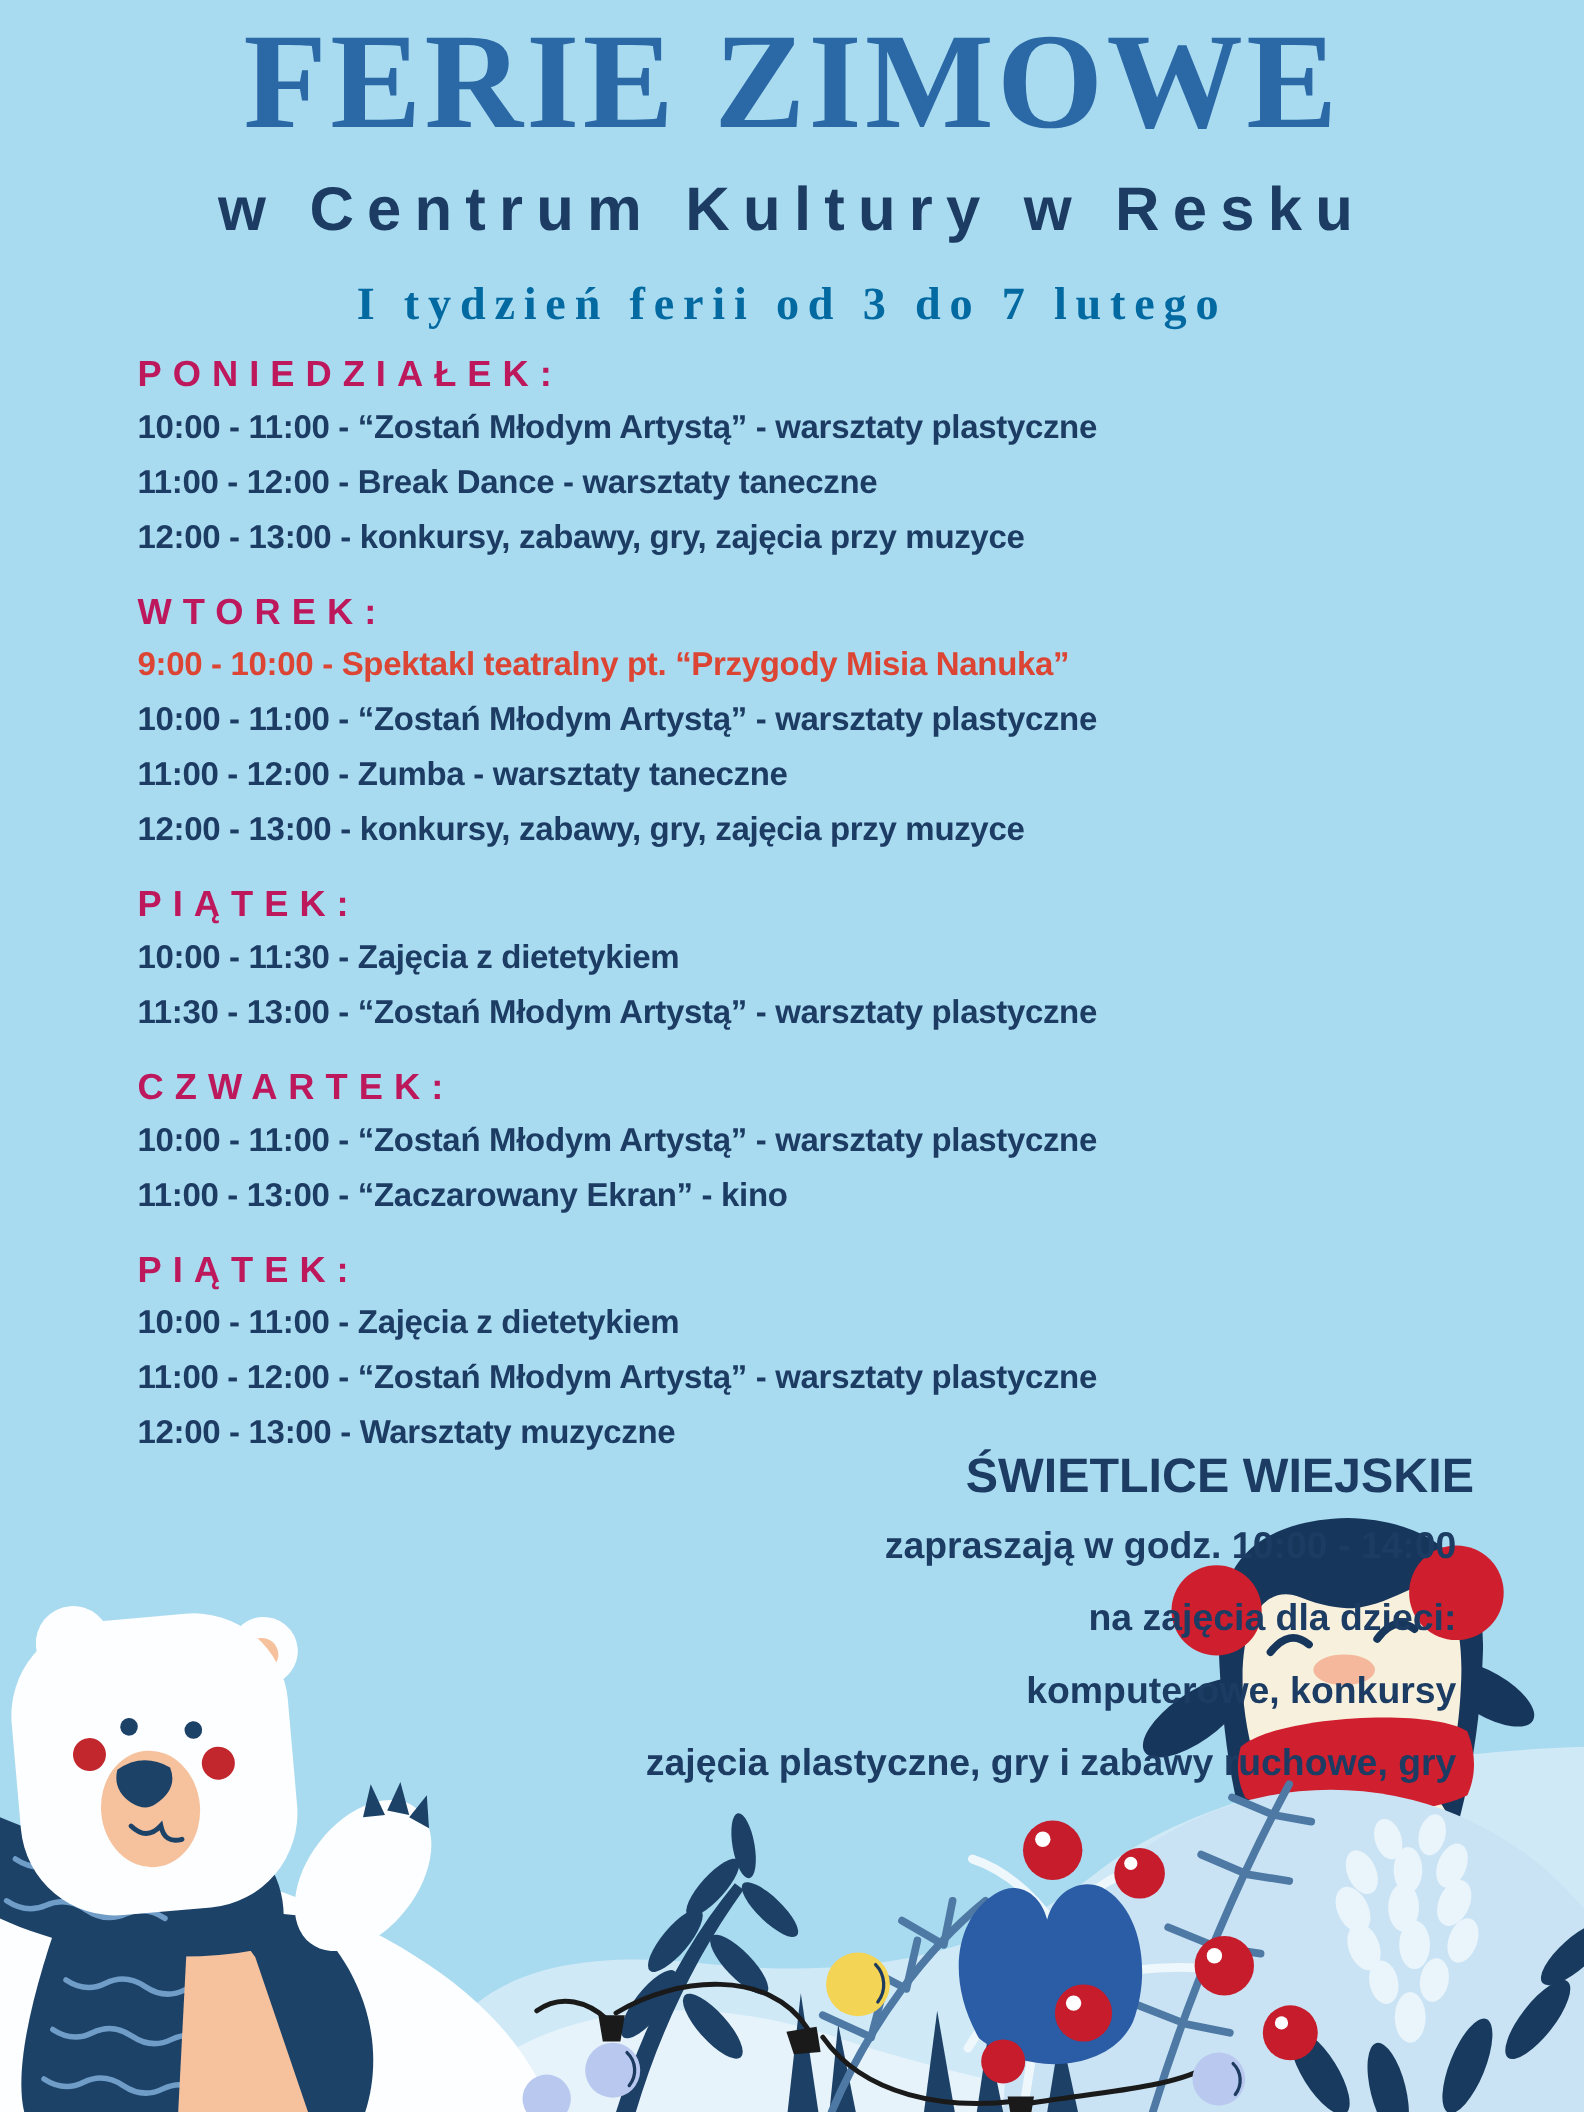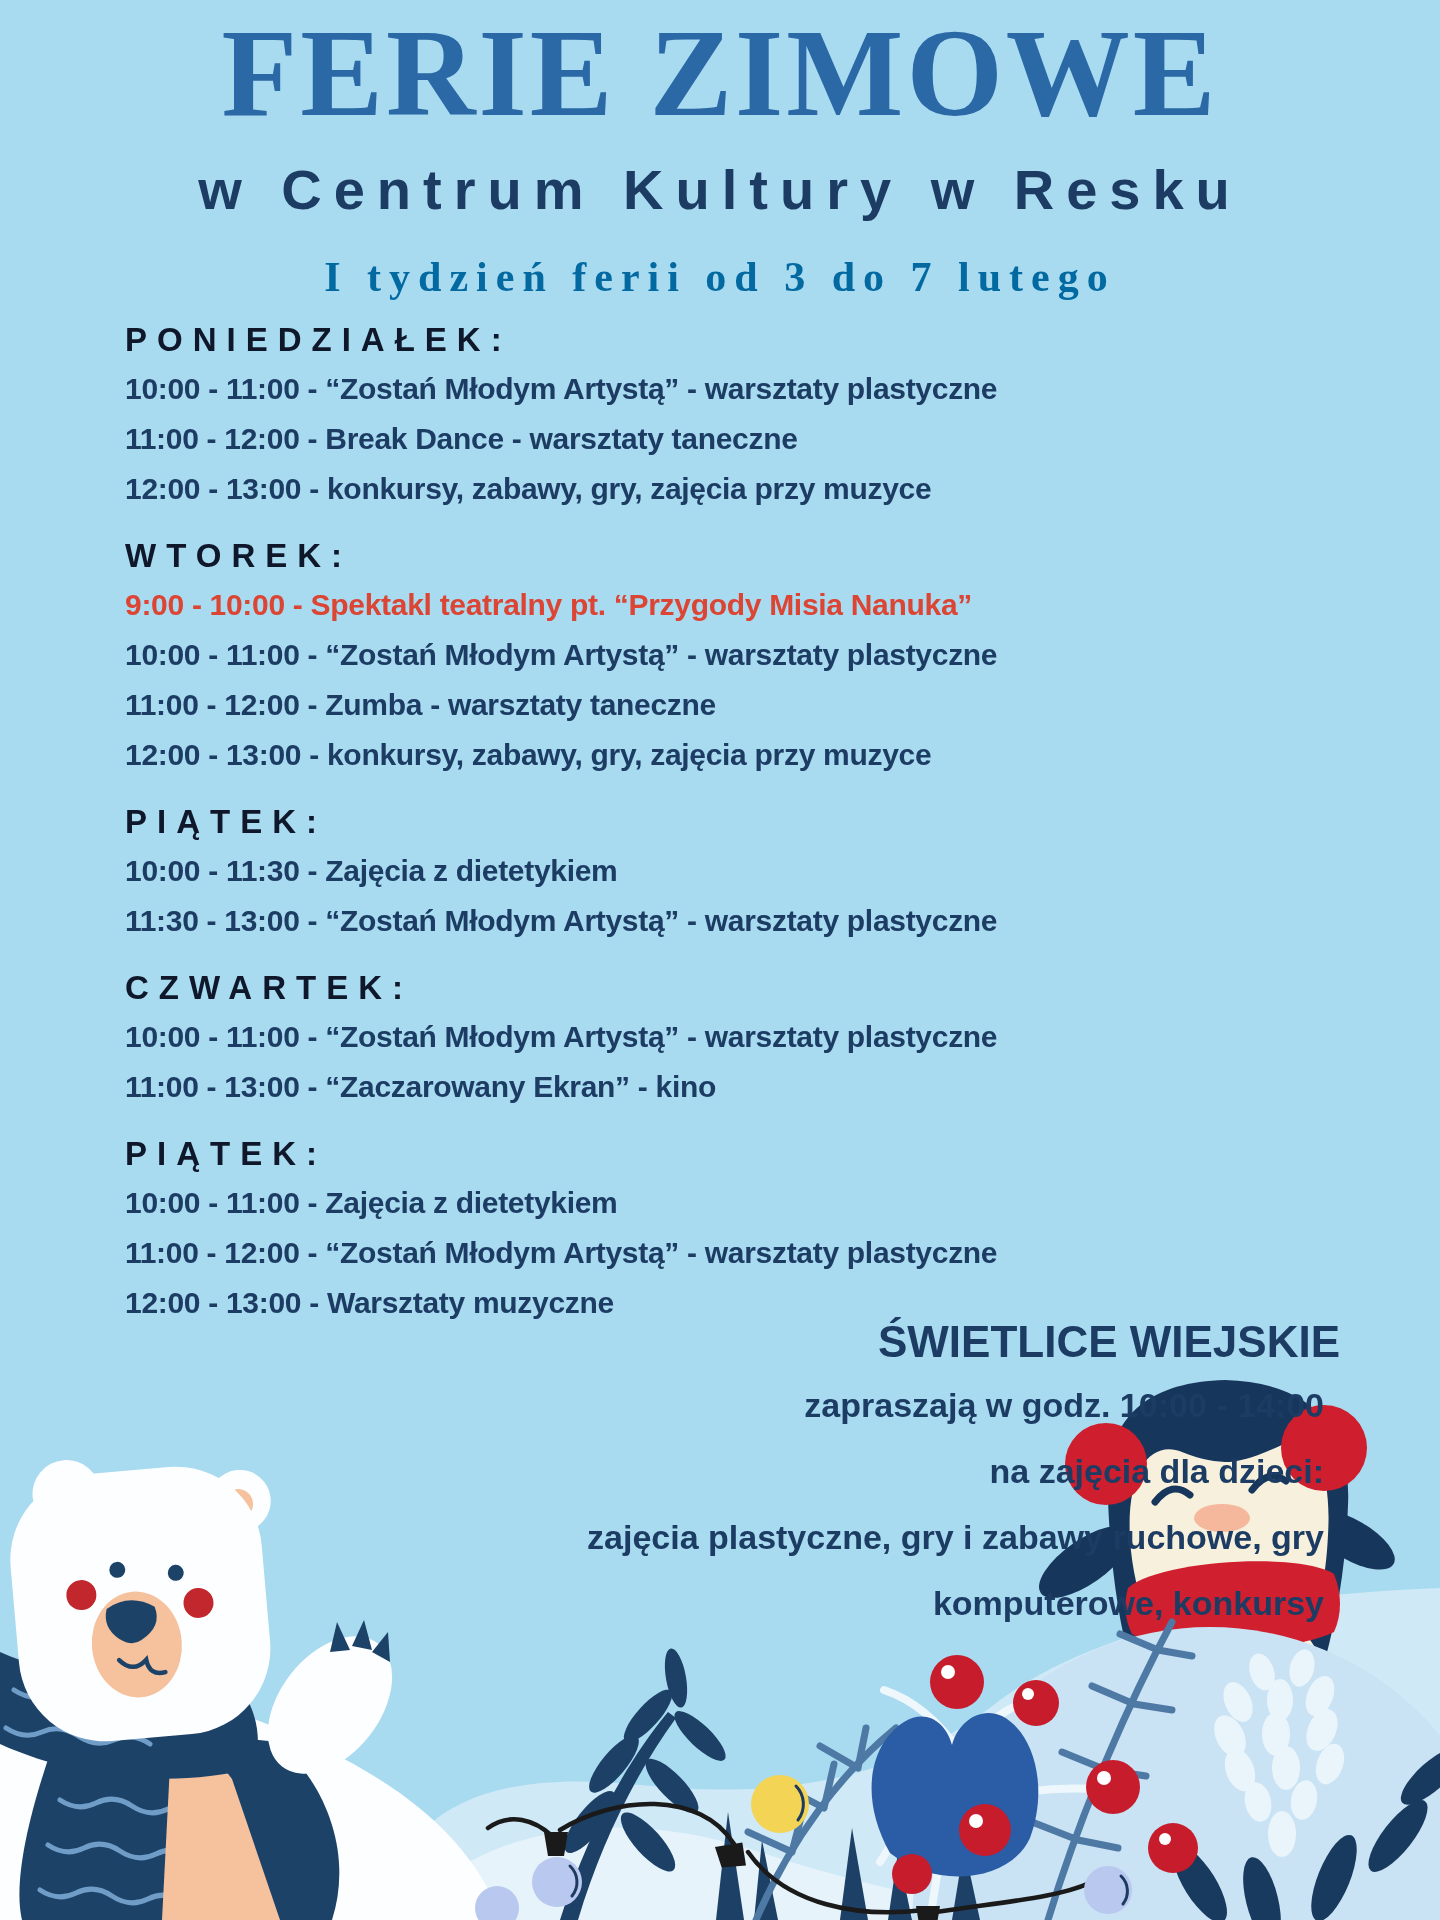--- a/index.html
+++ b/index.html
@@ -18,21 +18,21 @@
     font-size:56px; line-height:1; letter-spacing:12px; color:#1c3c63;
     margin:26px 0 0 0;
   }
   .week{
     font-family:"Liberation Serif", serif; font-weight:700;
     font-size:42px; line-height:1; letter-spacing:8px; color:#0369a1;
     margin:38px 0 0 0;
   }
   .schedule{ position:relative; margin:0 0 0 125px; z-index:3; }
   .day-header{
-    color:#0f172a; font-weight:700; font-size:33px; line-height:36px;
+    color:#be185d; font-weight:700; font-size:33px; line-height:36px;
     letter-spacing:10px; margin:24px 0 6px 0;
   }
   .item{
     color:#1d3c63; font-weight:700; font-size:30px; line-height:50px;
     letter-spacing:-0.3px; white-space:nowrap;
   }
   .item.highlight{ color:#dc4433; }
   .footer-block{
     position:absolute; top:1320px; left:0; width:1340px; text-align:right; z-index:3;
   }
@@ -87,22 +87,22 @@
         <div class="item">11:00 - 12:00 - “Zostań Młodym Artystą” - warsztaty plastyczne</div>
         <div class="item">12:00 - 13:00 - Warsztaty muzyczne</div>
       </div>
     </div>
 
   <div class="footer-block">
     <div class="footer-heading">ŚWIETLICE WIEJSKIE</div>
     <div>
         <div class="footer-line">zapraszają w godz. 10:00 - 14:00</div>
         <div class="footer-line">na zajęcia dla dzieci:</div>
+        <div class="footer-line">komputerowe, konkursy</div>
         <div class="footer-line">zajęcia plastyczne, gry i zabawy ruchowe, gry</div>
-        <div class="footer-line">komputerowe, konkursy</div>
       </div>
   </div>
 
   <svg class="illustration" viewBox="0 1360 1440 560" xmlns="http://www.w3.org/2000/svg">
 
     <g>
       <path d="M380,1920 C400,1800 500,1770 640,1785 C780,1800 900,1780 1000,1700
                C1080,1640 1230,1595 1440,1588 L1440,1920 Z" fill="#cfe9f7"></path>
       <path d="M400,1920 C470,1830 610,1802 760,1852 C860,1885 960,1905 1045,1920 Z" fill="#e6f3fb"></path>
     </g>

